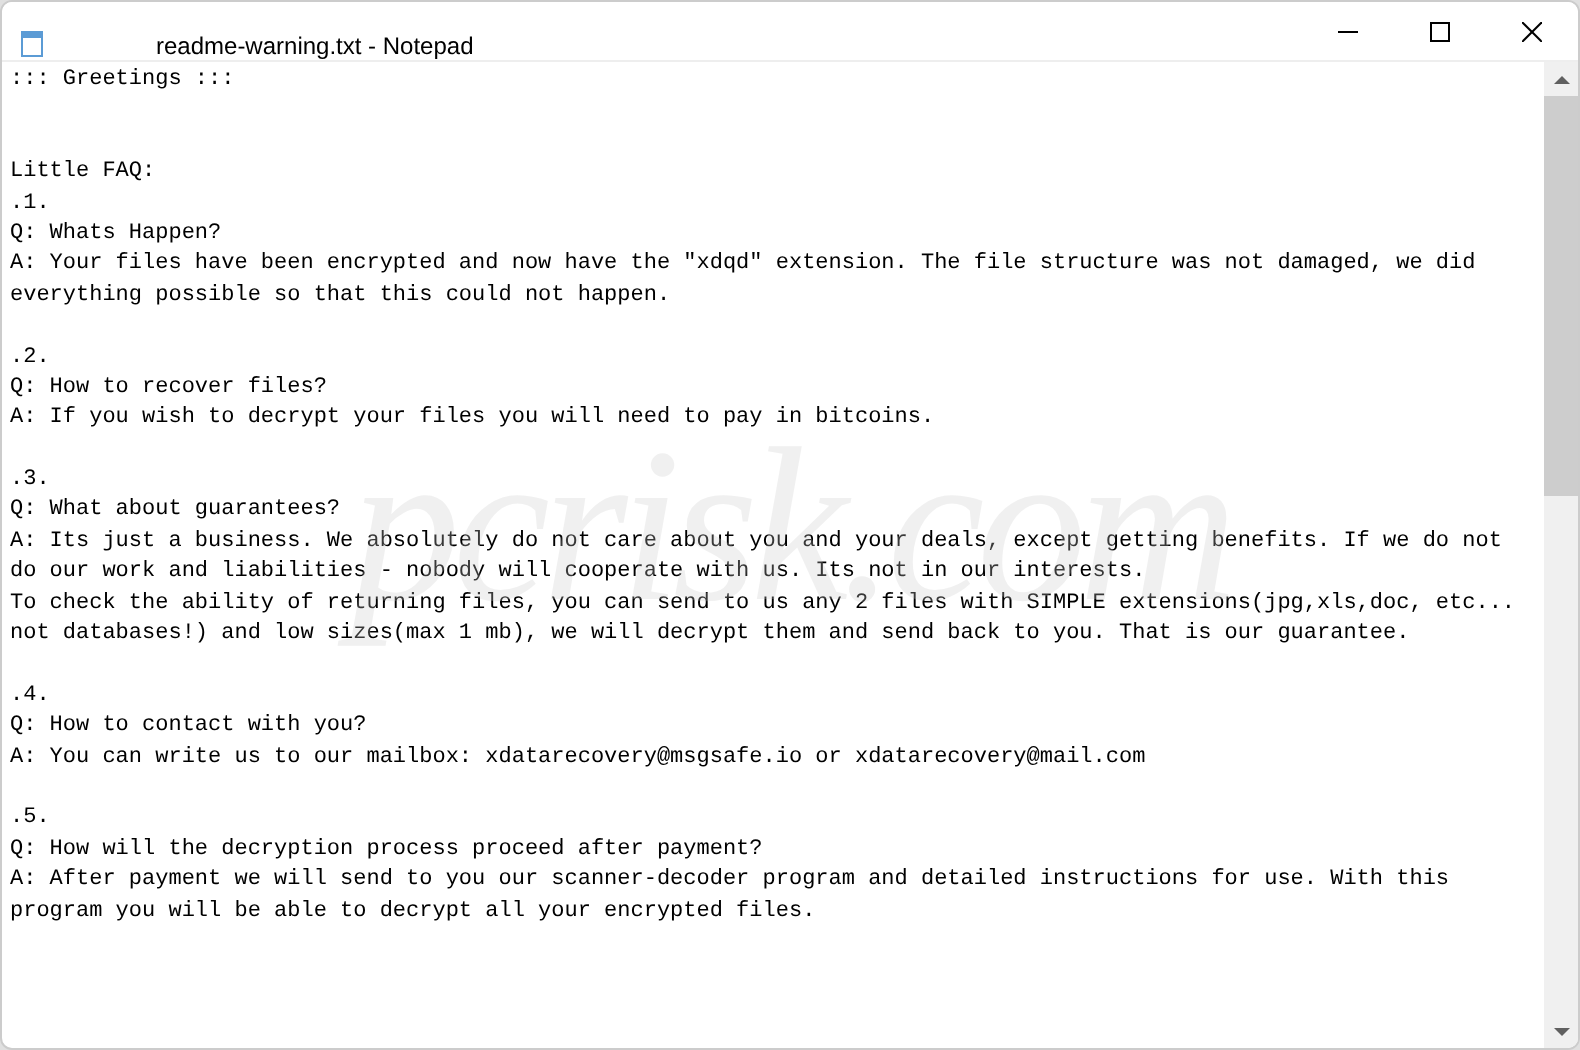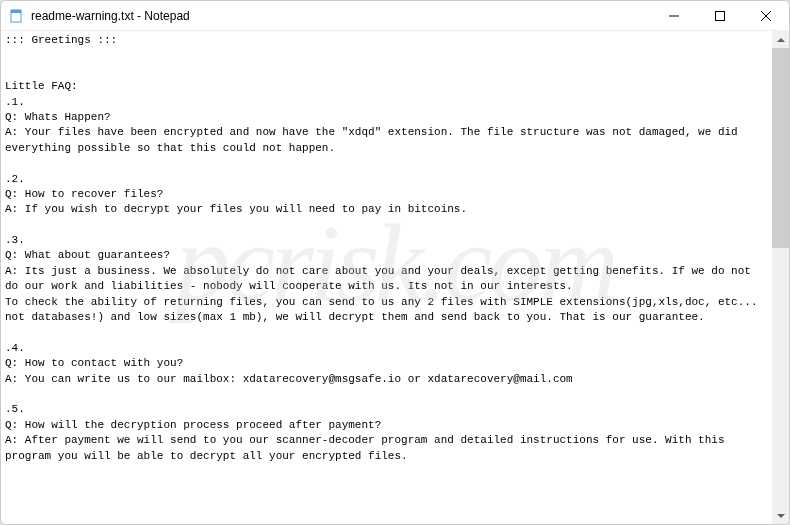--- a/index.html
+++ b/index.html
@@ -21,23 +21,24 @@
       border: 1px solid #cccccc;
       display: flex;
       flex-direction: column;
       border-radius: 6px;
       overflow: hidden;
     }
     .titlebar {
       height: 30px;
       background: #ffffff;
       display: flex;
-      align-items: center;
+      align-items: flex-end;
       border-bottom: 1px solid #eeeeee;
       padding-left: 8px;
+      gap: 47px;
     }
     .notepad-icon {
       width: 16px;
       height: 16px;
       margin-right: 6px;
       display: flex;
       align-items: center;
       justify-content: center;
     }
     .title-text {

